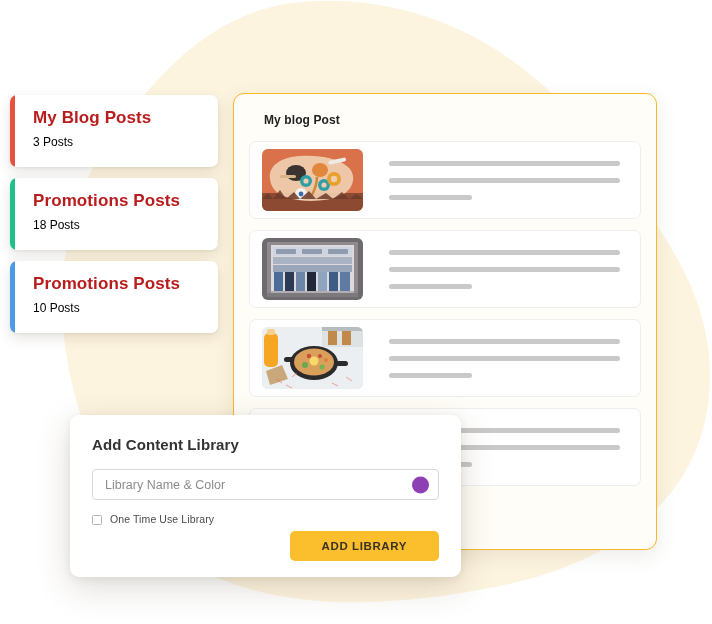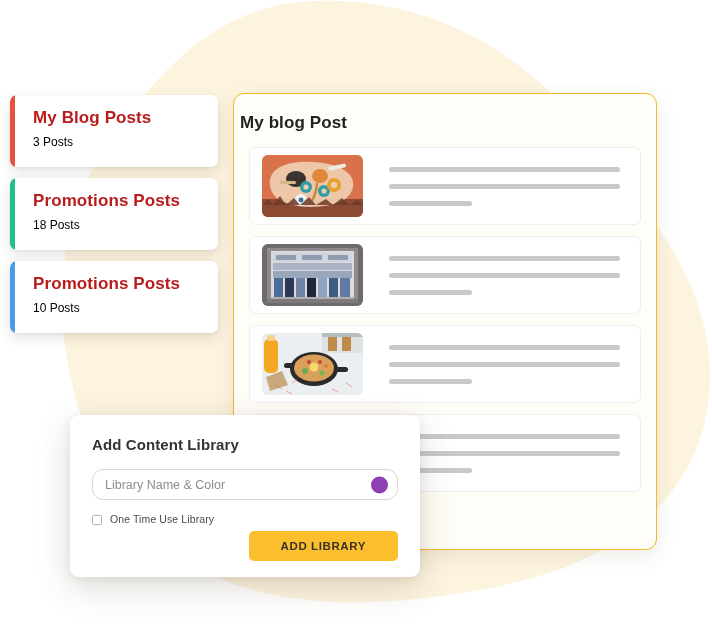--- a/index.html
+++ b/index.html
@@ -84,24 +84,24 @@
     height: 457px;
     background: #fffdf7;
     border: 1.5px solid #f5b828;
     border-radius: 11px;
     box-sizing: border-box;
     z-index: 2;
     box-shadow: 0 6px 20px rgba(80, 65, 30, 0.10);
     overflow: hidden;
   }
   .panel-title {
-    font-size: 17px;
+    font-size: 12px;
     font-weight: 600;
     color: #222222;
-    padding: 19px 0 0 6px;
+    padding: 19px 0 0 30px;
     letter-spacing: .1px;
   }
   .post-list {
     padding: 14px 15px 0 15px;
   }
   .post-row {
     display: flex;
     align-items: center;
     background: #ffffff;
     border: 1px solid #eeeeee;
@@ -135,21 +135,21 @@
   }
   .sk:last-child { margin-bottom: 0; }
   .sk.w-full { width: 100%; }
   .sk.w-short { width: 36%; }
 
   
   .modal {
     position: absolute;
     left: 70px;
     top: 415px;
-    width: 350px;
+    width: 391px;
     height: 162px;
     background: #ffffff;
     border-radius: 9px;
     box-shadow: 0 10px 34px rgba(70, 55, 25, 0.18), 0 2px 8px rgba(70,55,25,0.08);
     z-index: 6;
     box-sizing: border-box;
   }
   .modal-title {
     font-size: 15px;
     font-weight: 600;
@@ -158,21 +158,21 @@
     letter-spacing: .1px;
   }
   .field-wrap {
     margin: 16px 22px 0 22px;
     position: relative;
   }
   .field {
     width: 100%;
     height: 31px;
     border: 1px solid #d8d8d8;
-    border-radius: 11px;
+    border-radius: 4px;
     box-sizing: border-box;
     background: #ffffff;
     font-family: "Liberation Sans", sans-serif;
     font-size: 12.5px;
     color: #7c7c7c;
     padding: 0 40px 0 12px;
     outline: none;
   }
   .field::placeholder { color: #8d8d8d; }
   .color-dot {

